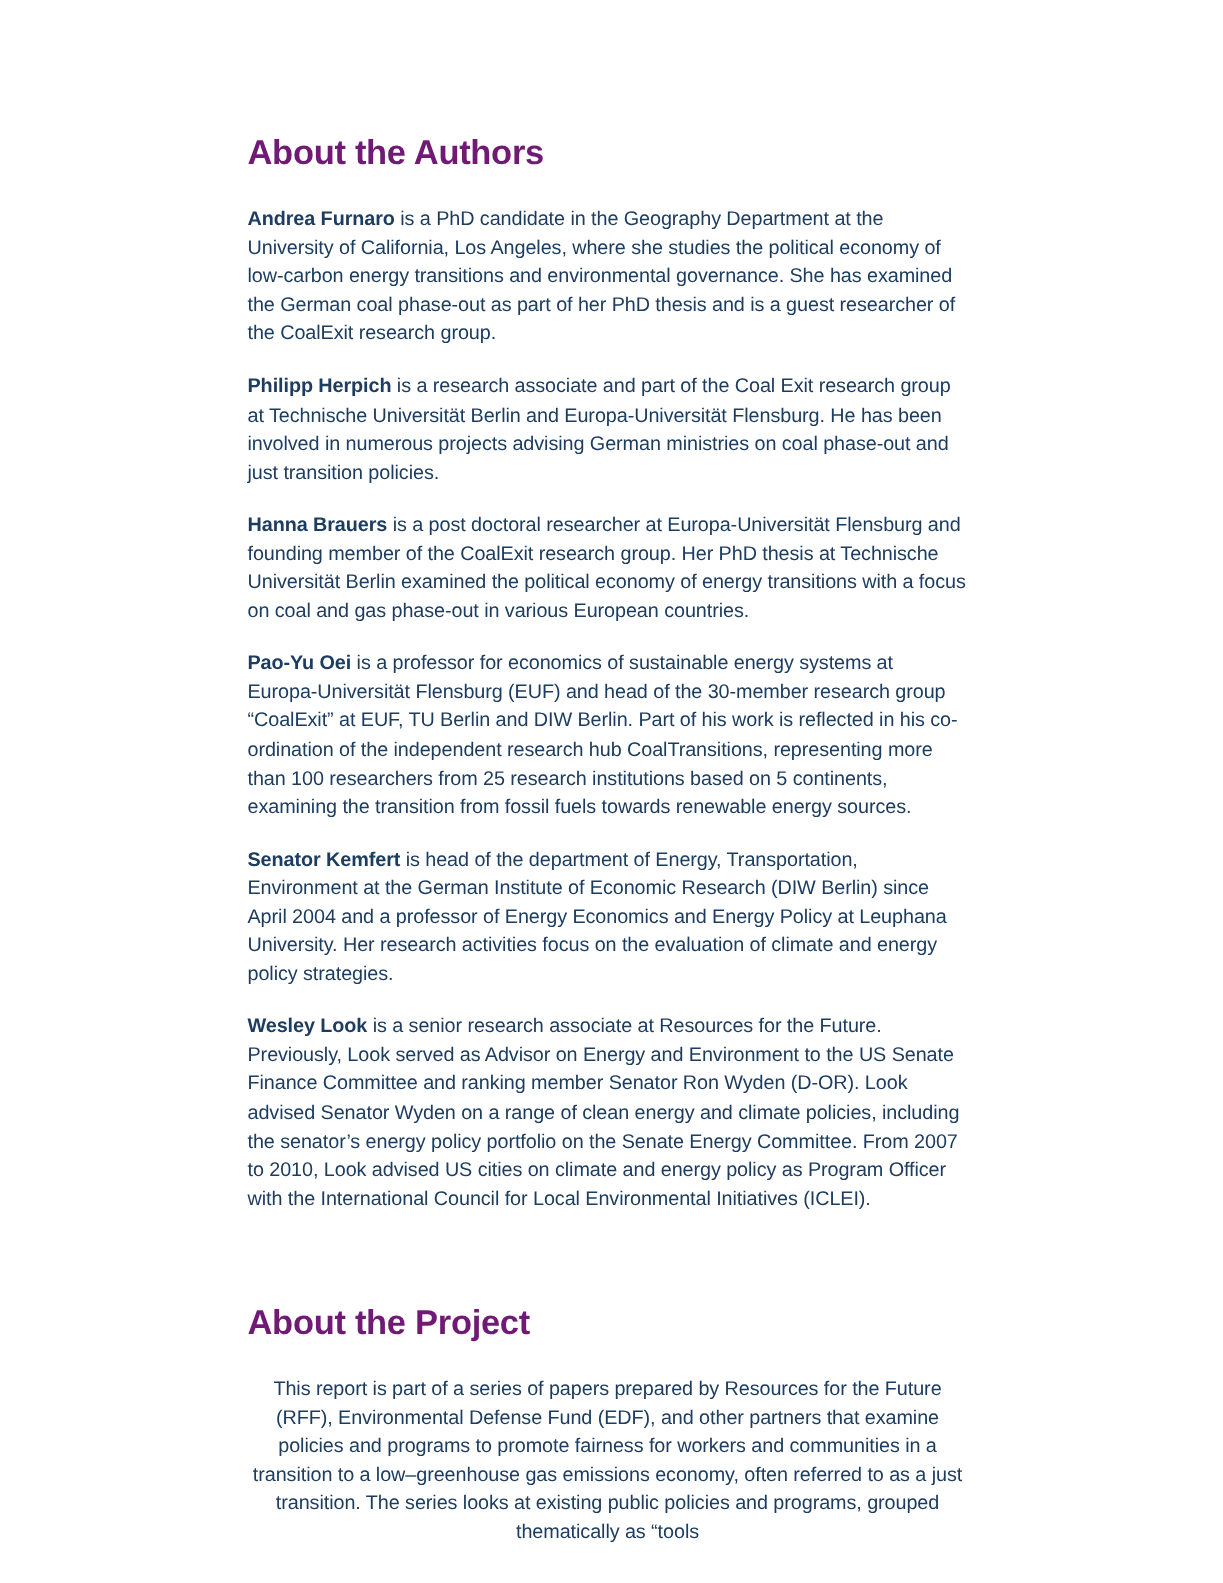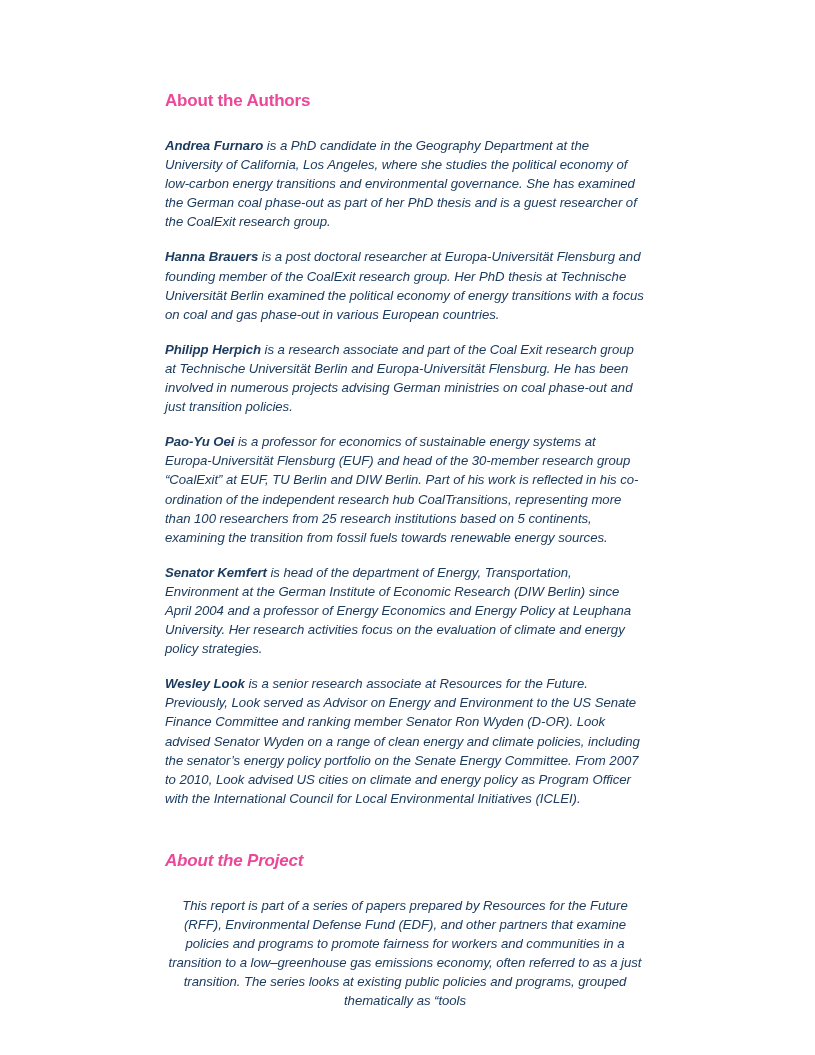--- a/index.html
+++ b/index.html
@@ -26,41 +26,39 @@
   }
 
   .content {
     position: absolute;
     left: 165px;
     top: 88px;
     width: 480px;
   }
 
   .section-heading {
-    font-size: 17px;
+    font-size: 23px;
     font-weight: bold;
     line-height: 26px;
-    color: #ec4899;
+    color: #701a75;
     letter-spacing: -0.2px;
     margin: 0 0 22px 0;
   }
 
   .section-heading.second {
-    margin-top: 40px;
-    font-style: italic;
+    margin-top: 60px;
   }
 
   .bio {
     font-size: 13.2px;
     line-height: 19.1px;
     color: #1c3c60;
     margin: 16px 0 15px 0;
     text-align: left;
     letter-spacing: -0.05px;
-    font-style: italic;
   }
 
   .bio:last-child {
     margin-bottom: 0;
   }
 
   .bio .lead {
     font-weight: bold;
   }
 
@@ -100,23 +98,23 @@
 <body>
 
 <div class="page">
 
   <div class="content">
 
     <h1 class="section-heading">About the Authors</h1>
 
     <p class="bio"><span class="lead">Andrea Furnaro</span><span> is a PhD candidate in the Geography Department at the University of California, Los Angeles, where she studies the political economy of low-carbon energy transitions and environmental governance. She has examined the German coal phase-out as part of her PhD thesis and is a guest researcher of the CoalExit research group.</span></p>
 
+    <p class="bio"><span class="lead">Philipp Herpich</span><span> is a research associate and part of the Coal Exit research group at Technische Universität Berlin and Europa-Universität Flensburg. He has been involved in numerous projects advising German ministries on coal phase-out and just transition policies.</span></p>
+
     <p class="bio"><span class="lead">Hanna Brauers</span><span> is a post doctoral researcher at Europa-Universität Flensburg and founding member of the CoalExit research group. Her PhD thesis at Technische Universität Berlin examined the political economy of energy transitions with a focus on coal and gas phase-out in various European countries.</span></p>
-
-    <p class="bio"><span class="lead">Philipp Herpich</span><span> is a research associate and part of the Coal Exit research group at Technische Universität Berlin and Europa-Universität Flensburg. He has been involved in numerous projects advising German ministries on coal phase-out and just transition policies.</span></p>
 
     <p class="bio"><span class="lead">Pao-Yu Oei</span><span> is a professor for economics of sustainable energy systems at Europa-Universität Flensburg (EUF) and head of the 30-member research group “CoalExit” at EUF, TU Berlin and DIW Berlin. Part of his work is reflected in his co-ordination of the independent research hub CoalTransitions, representing more than 100 researchers from 25 research institutions based on 5 continents, examining the transition from fossil fuels towards renewable energy sources.</span></p>
 
     <p class="bio"><span class="lead">Senator Kemfert</span><span> is head of the department of Energy, Transportation, Environment at the German Institute of Economic Research (DIW Berlin) since April 2004 and a professor of Energy Economics and Energy Policy at Leuphana University. Her research activities focus on the evaluation of climate and energy policy strategies.</span></p>
 
     <p class="bio"><span class="lead">Wesley Look</span><span> is a senior research associate at Resources for the Future. Previously, Look served as Advisor on Energy and Environment to the US Senate Finance Committee and ranking member Senator Ron Wyden (D-OR). Look advised Senator Wyden on a range of clean energy and climate policies, including the senator’s energy policy portfolio on the Senate Energy Committee. From 2007 to 2010, Look advised US cities on climate and energy policy as Program Officer with the International Council for Local Environmental Initiatives (ICLEI).</span></p>
 
     <h1 class="section-heading second">About the Project</h1>
 
     <p class="bio project-block">This report is part of a series of papers prepared by Resources for the Future (RFF), Environmental Defense Fund (EDF), and other partners that examine policies and programs to promote fairness for workers and communities in a transition to a low–greenhouse gas emissions economy, often referred to as a just transition. The series looks at existing public policies and programs, grouped thematically as “tools</p>

